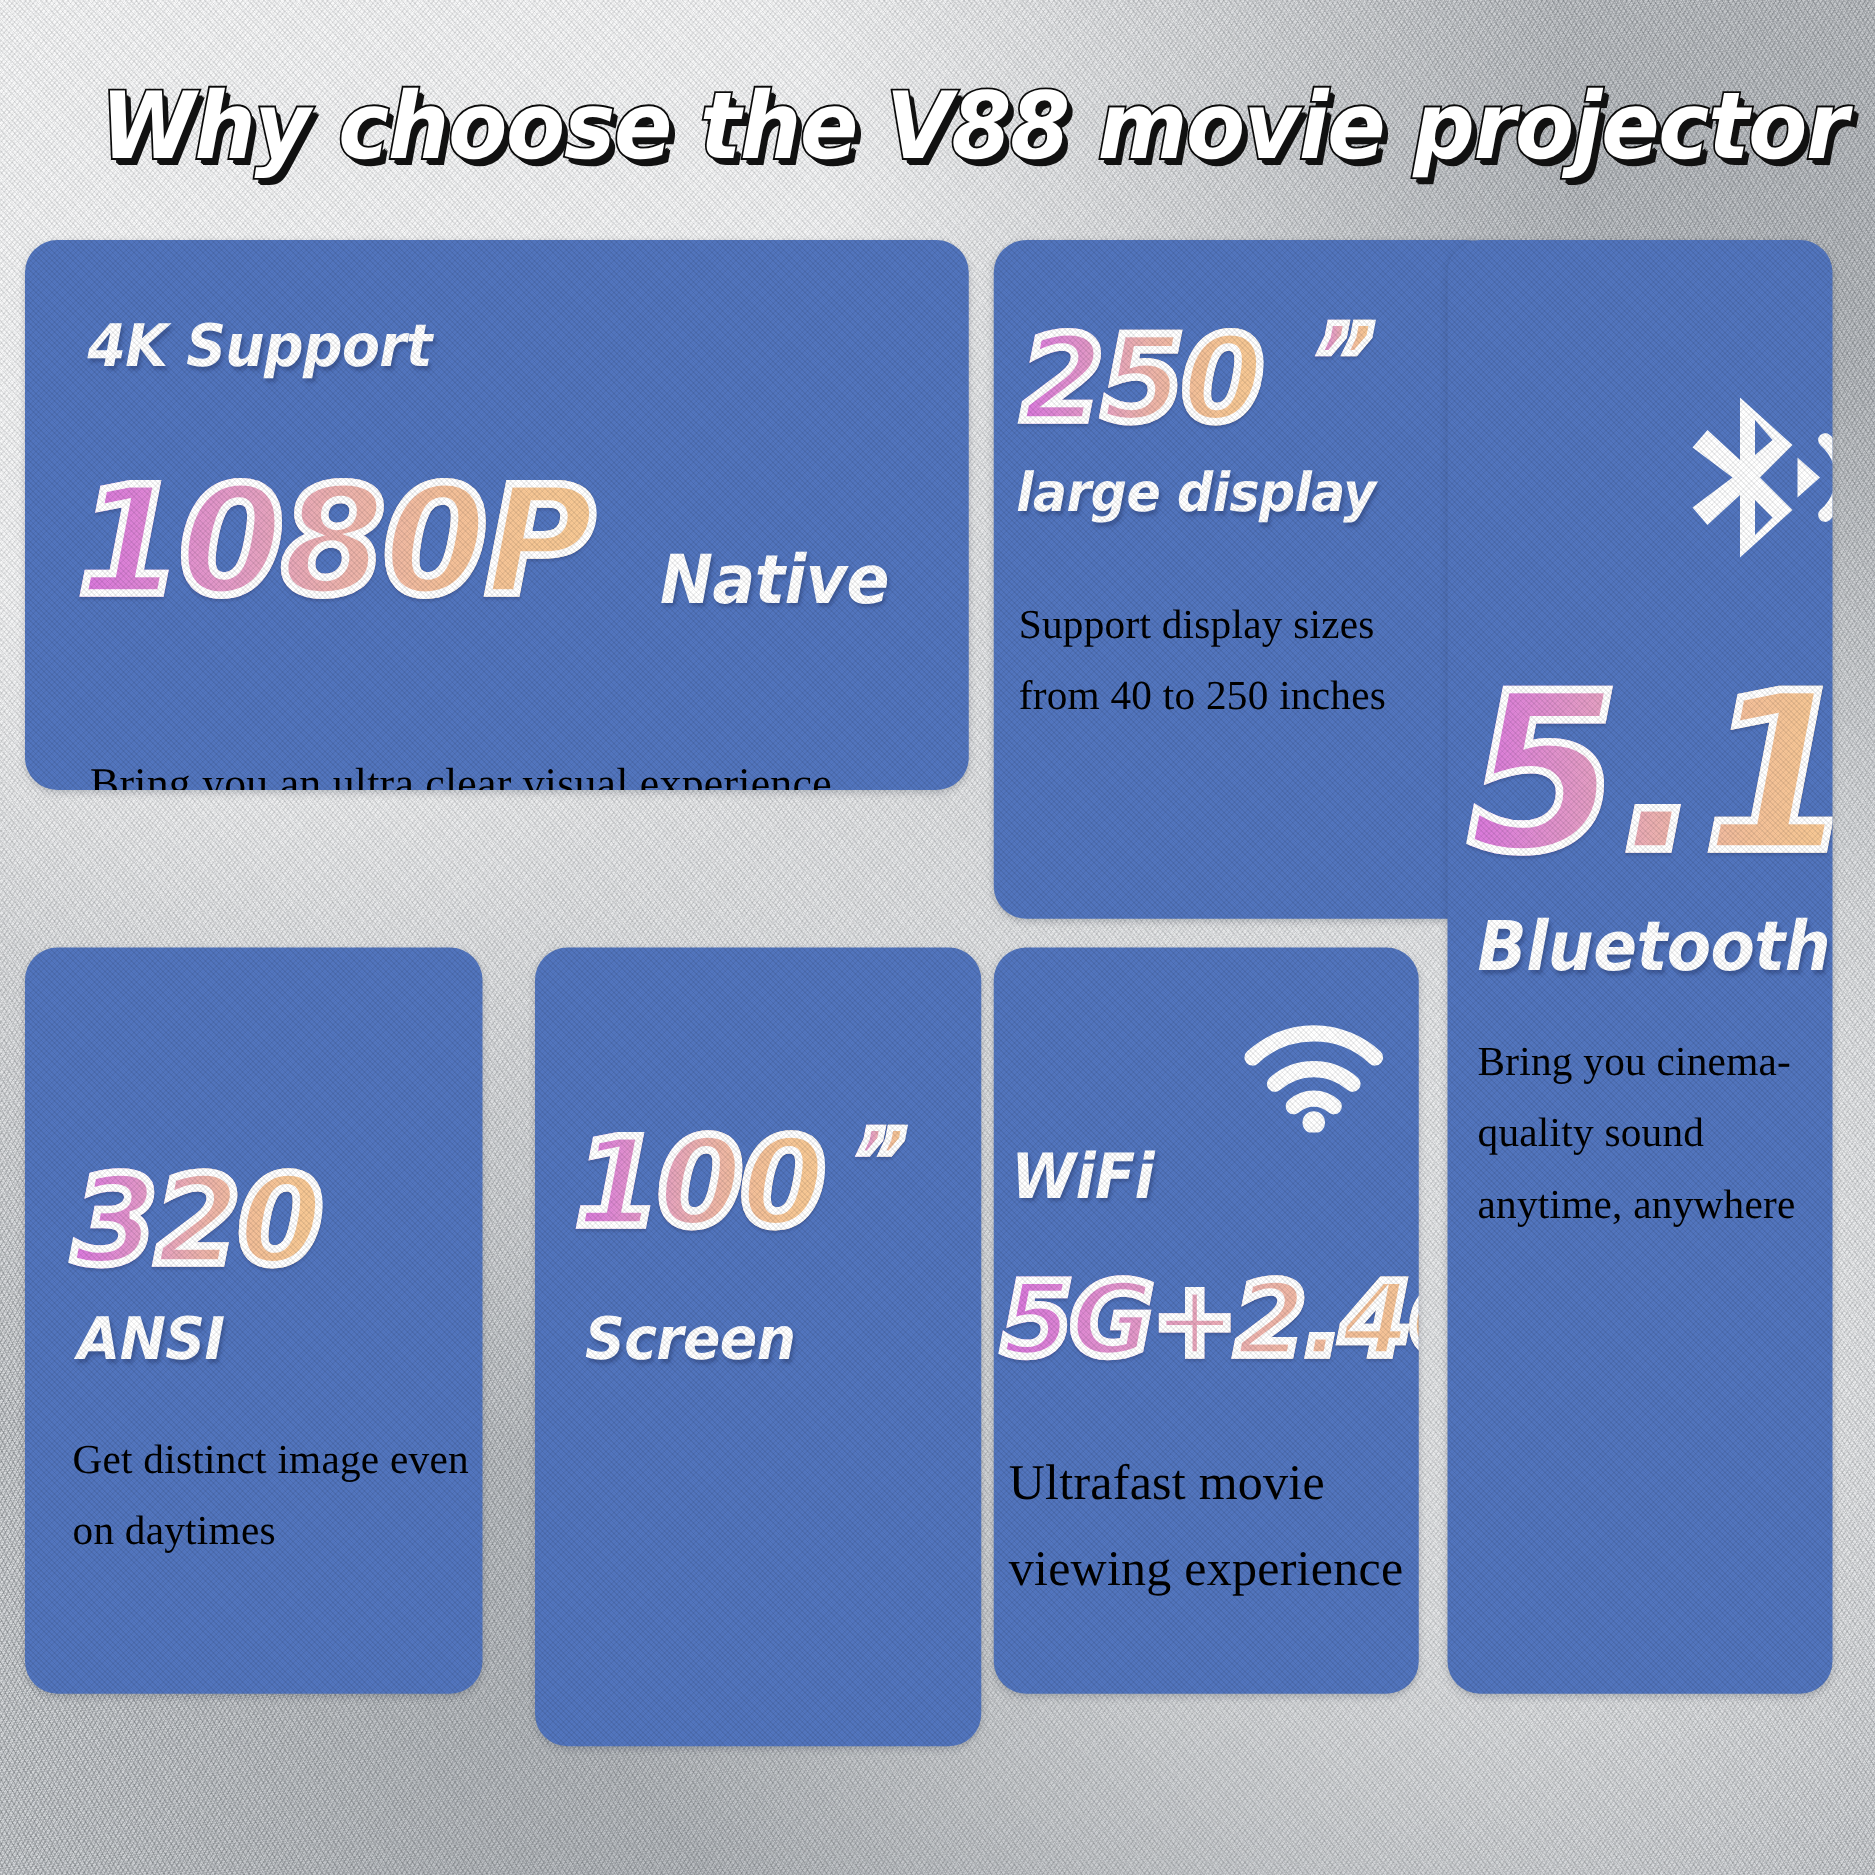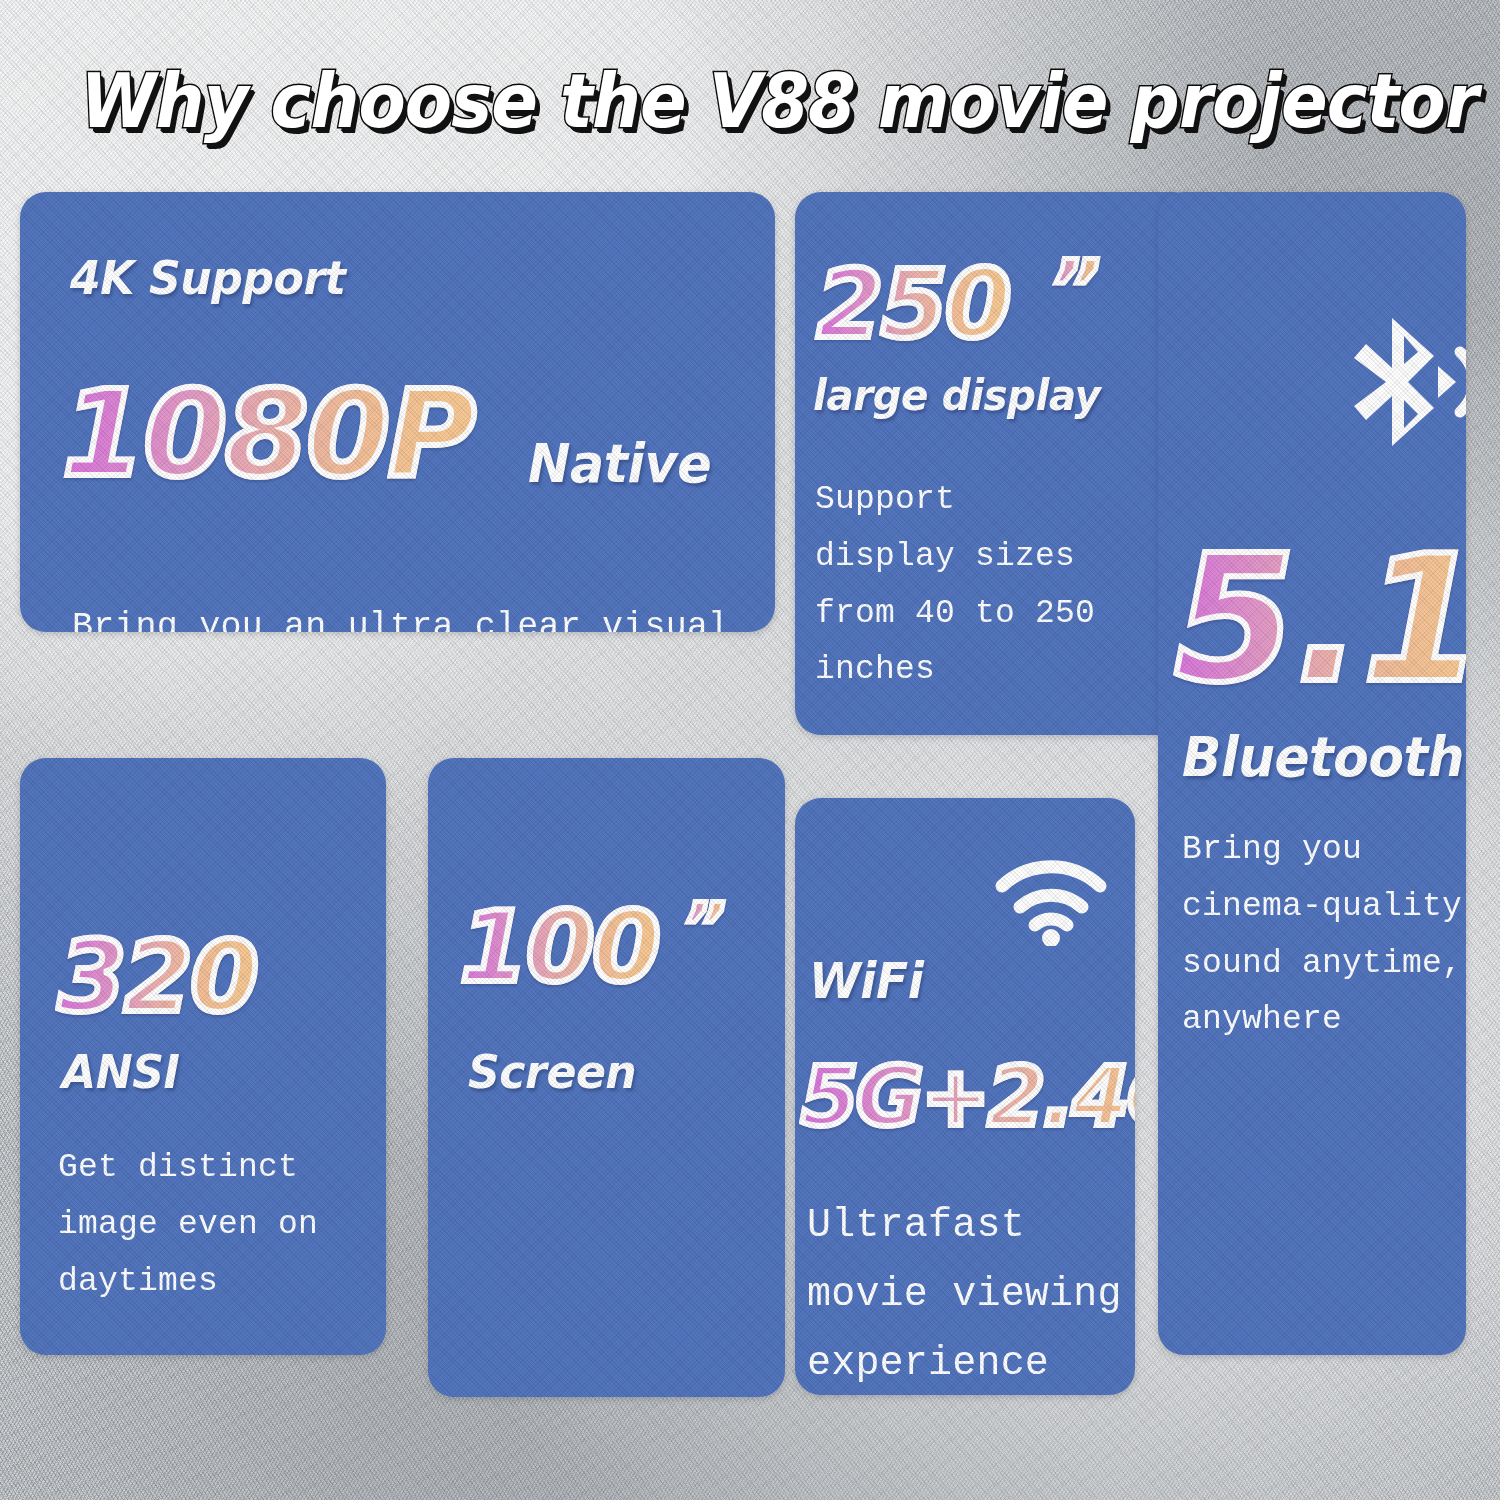--- a/index.html
+++ b/index.html
@@ -72,21 +72,21 @@
     background:#5275be;
     border-radius:26px;
     box-shadow:0 2px 6px rgba(40,50,70,.22);
     overflow:hidden;
   }
   #card-1080p     { left:20px;   top:192px;  width:755px;  height:440px; }
   #card-250       { left:795px;  top:192px;  width:404px;  height:543px; }
   #card-bluetooth { left:1158px; top:192px;  width:308px;  height:1163px; }
   #card-ansi      { left:20px;   top:758px;  width:366px;  height:597px; }
   #card-screen    { left:428px;  top:758px;  width:357px;  height:639px; }
-  #card-wifi      { left:795px;  top:758px;  width:340px;  height:597px;margin-top:40px; }
+  #card-wifi      { left:795px;  top:758px;  width:340px;  height:597px; }
 
   
   .grad-num{
     display:inline-block;
     font-family:"DejaVu Sans", sans-serif;
     font-weight:700;
     font-style:italic;
     letter-spacing:-2px;
     line-height:1;
     background-image:linear-gradient(92deg,
@@ -109,22 +109,22 @@
     color:#ffffff;
     letter-spacing:-.5px;
     line-height:1;
     transform:scaleX(.94);
     transform-origin:left center;
     text-shadow:2px 3px 3px rgba(25,40,85,.35);
   }
 
   
   .desc{
-    font-family:Liberation Mono, monospace;
-    color:#ffffff;
+    font-family:Liberation Serif, serif;
+    color:#000000;
     font-weight:400;
     line-height:1.45;
     letter-spacing:.2px;
   }
 
   
   #card-1080p .c1-head{ position:absolute; left:50px; top:62px; font-size:47px; }
   #card-1080p .c1-num{ position:absolute; left:42px; top:182px; font-size:120px;text-align:right; }
   #card-1080p .c1-native{ position:absolute; left:508px; top:245px; font-size:54px; }
   #card-1080p .c1-desc{ position:absolute; left:52px; top:410px; width:690px; font-size:35px; }

